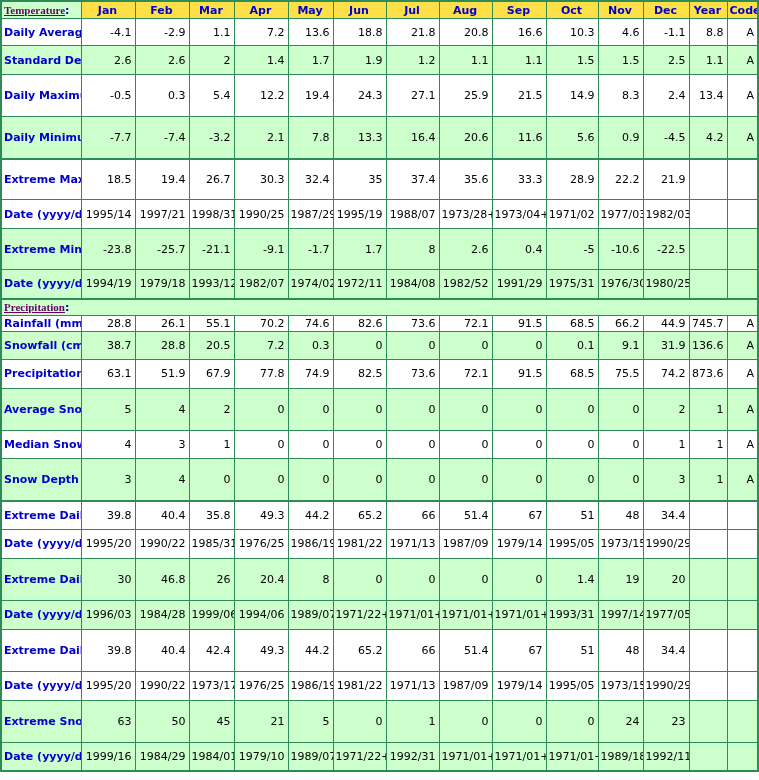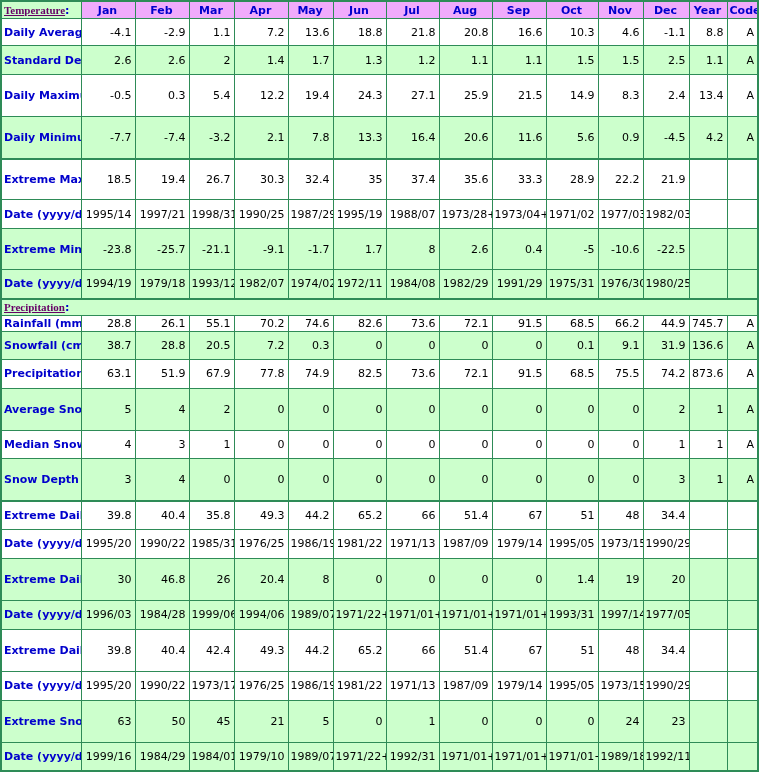--- a/index.html
+++ b/index.html
@@ -12,21 +12,21 @@
     font-size: 11px;
   }
   table.climate td, table.climate th {
     border: 1px solid #2e8b57;
     padding: 0 3px 0 2px;
     line-height: 13px;
     overflow: hidden;
     white-space: nowrap;
   }
   th.col-head {
-    background: #f0abfc;
+    background: #fde047;
     color: #0000cc;
     font-weight: bold;
     text-align: center;
     height: 16px;
   }
   th.section-head {
     background: #ccffcc;
     text-align: left;
     color: #0000cc;
     font-weight: bold;
@@ -106,21 +106,21 @@
         <td class="val">8.8</td>
         <td class="val code">A</td>
       </tr>
       <tr class="green" style="height: 29px;">
         <td class="row-label">Standard Deviation</td>
         <td class="val">2.6</td>
         <td class="val">2.6</td>
         <td class="val">2</td>
         <td class="val">1.4</td>
         <td class="val">1.7</td>
-        <td class="val">1.3</td>
+        <td class="val">1.9</td>
         <td class="val">1.2</td>
         <td class="val">1.1</td>
         <td class="val">1.1</td>
         <td class="val">1.5</td>
         <td class="val">1.5</td>
         <td class="val">2.5</td>
         <td class="val">1.1</td>
         <td class="val code">A</td>
       </tr>
       <tr class="white" style="height: 42px;">
@@ -210,21 +210,21 @@
       </tr>
       <tr class="green" style="height: 29px;">
         <td class="row-label">Date (yyyy/dd)</td>
         <td class="val">1994/19</td>
         <td class="val b">1979/18</td>
         <td class="val">1993/12</td>
         <td class="val">1982/07</td>
         <td class="val">1974/02</td>
         <td class="val">1972/11</td>
         <td class="val">1984/08</td>
-        <td class="val">1982/29</td>
+        <td class="val">1982/52</td>
         <td class="val">1991/29</td>
         <td class="val">1975/31</td>
         <td class="val">1976/30</td>
         <td class="val">1980/25</td>
         <td class="val"></td>
         <td class="val code"></td>
       </tr>
     </tbody>
   <tbody id="precip-head">
     <tr class="sec-row sep-top">

